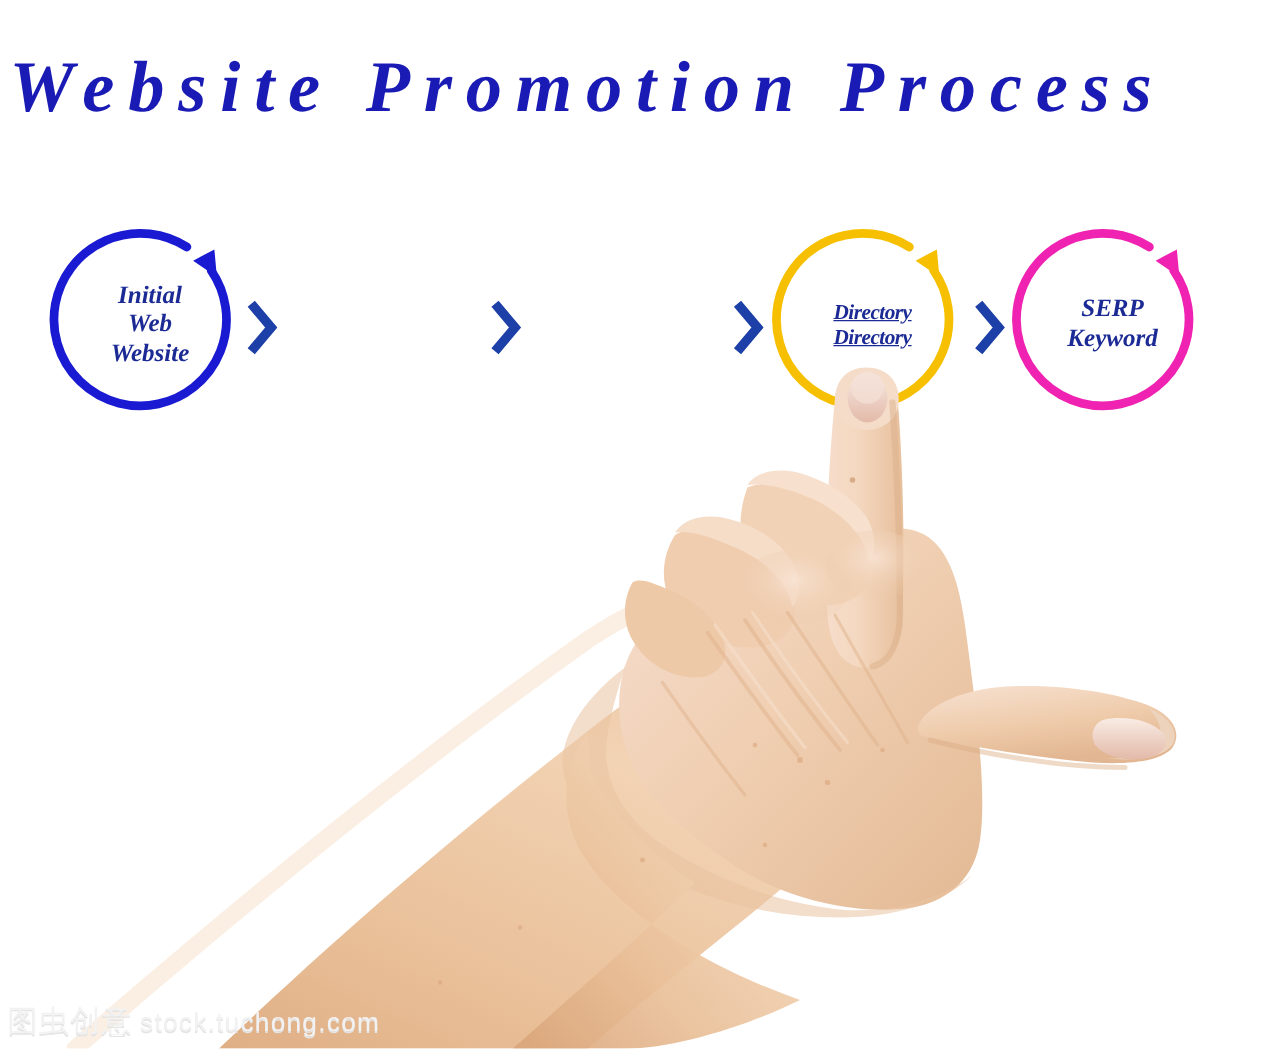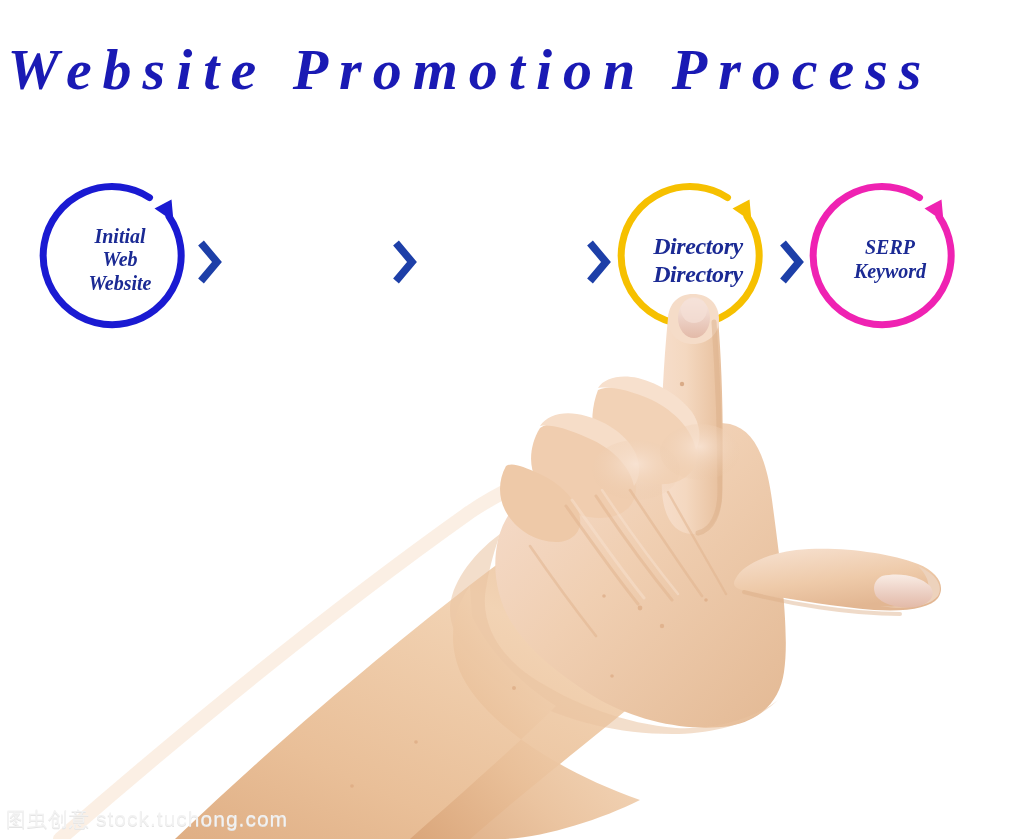--- a/index.html
+++ b/index.html
@@ -74,21 +74,21 @@
     font-size: 20px;
     line-height: 1.18;
     color: #1b2a94;
     text-align: center;
     white-space: nowrap;
     letter-spacing: 0px;
   }
   .step-label span { display: block; }
 
   
-  .step.tight .step-label { font-size: 24px; letter-spacing: -0.4px; }
+  .step.tight .step-label { font-size: 17px; letter-spacing: -0.4px; text-decoration: underline; }
 
   
   .chevron {
     position: absolute;
     top: 239px;
     width: 26px;
     height: 46px;
     color: #1d3fa8;
   }
   .chevron svg { display:block; width:26px; height:46px; }
@@ -109,21 +109,21 @@
     left: 6px;
     bottom: 6px;
     font-family: "Liberation Sans", sans-serif;
     font-size: 21px;
     letter-spacing: 1px;
     color: #f2f2f2;
     text-shadow: 0 1px 0 #e4e4e4;
     white-space: nowrap;
     user-select: none;
   }
-  #watermark .wm-cn { font-size: 20px; margin-right: 6px; text-align: center; }
+  #watermark .wm-cn { font-size: 24px; margin-right: 6px; text-align: center; }
 </style>
 </head>
 <body>
 
 <div id="stage">
 
   <div id="page-title">Website Promotion Process</div>
 
   <div id="process-row">
 

